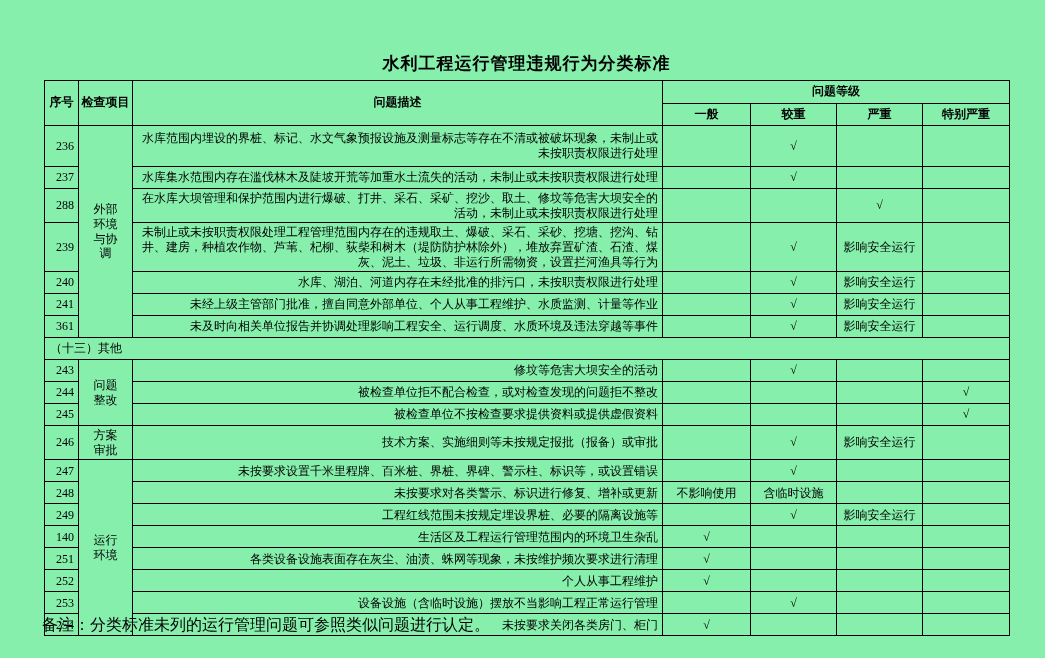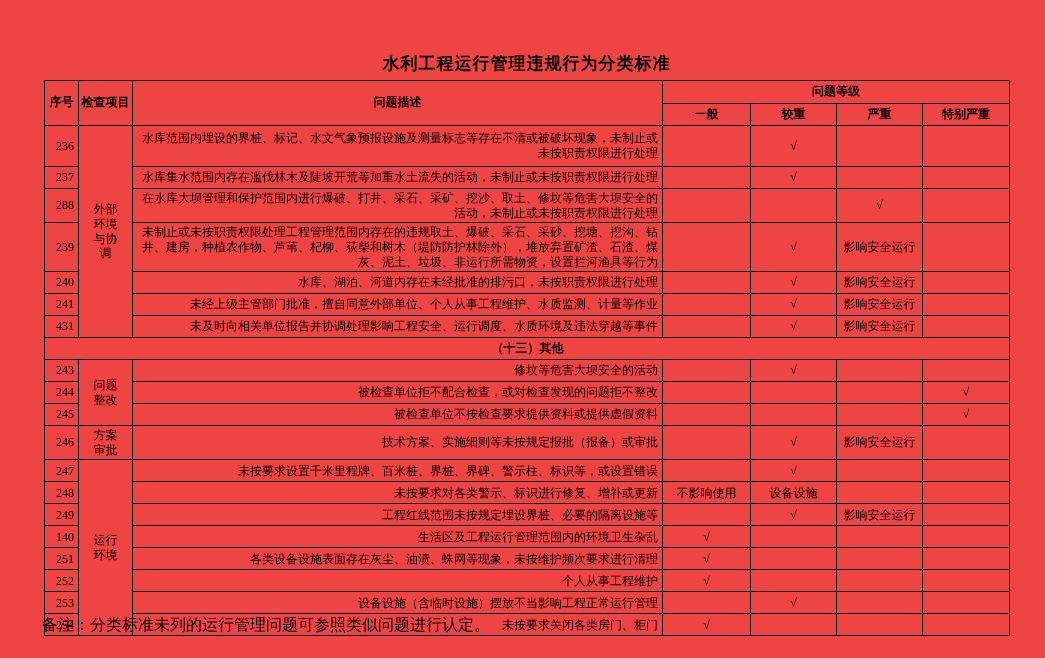--- a/index.html
+++ b/index.html
@@ -1,21 +1,21 @@
 <!DOCTYPE html>
 <html><head>
 <meta charset="utf-8">
 <style>
   html,body { margin:0; padding:0; background:#ffffff; }
   body {
     width:1045px; height:658px; overflow:hidden;
     font-family:"Liberation Serif","DejaVu Serif",serif;
     color:#000;
   }
-  .page { position:relative; width:1045px; height:658px; background:#ef4444; }
+  .page { position:relative; width:1045px; height:658px; background:#86efac; }
   .doc-title {
     position:absolute; top:52px; left:44px; width:965px;
     margin:0; text-align:center;
     font-size:17px; font-weight:bold; letter-spacing:1px;
   }
   table.main {
     position:absolute; top:80px; left:44px; width:965px;
     border-collapse:collapse; table-layout:fixed;
   }
   td, th {
@@ -26,21 +26,21 @@
     overflow:hidden;
   }
   th { font-weight:bold; text-align:center; padding:3px 2px; }
   tr { height:22px; }
   tr.hdr-top { height:23px;font-family:Liberation Mono, monospace; }
   td.c-no   { text-align:right; }
   td.c-item { text-align:center; padding:2px 14px; }
   td.c-desc { text-align:right; }
   td.c-grade{ text-align:center; }
   tr.section-row td {
-    font-weight:bold; text-align:center; padding-left:5px;
+    font-weight:normal; text-align:left; padding-left:5px;
   }
   .footnote {
     position:absolute; top:615px; left:42px;
     font-size:16px;
   }
 </style>
 </head>
 <body>
 
 <div class="page">
@@ -115,21 +115,21 @@
       </tr>
       <tr>
         <td class="c-no">241</td>
         <td class="c-desc">未经上级主管部门批准，擅自同意外部单位、个人从事工程维护、水质监测、计量等作业</td>
         <td class="c-grade"></td>
         <td class="c-grade">√</td>
         <td class="c-grade">影响安全运行</td>
         <td class="c-grade"></td>
       </tr>
       <tr>
-        <td class="c-no">431</td>
+        <td class="c-no">361</td>
         <td class="c-desc">未及时向相关单位报告并协调处理影响工程安全、运行调度、水质环境及违法穿越等事件</td>
         <td class="c-grade"></td>
         <td class="c-grade">√</td>
         <td class="c-grade">影响安全运行</td>
         <td class="c-grade"></td>
       </tr>
       <tr class="section-row">
         <td colspan="7">（十三）其他</td>
       </tr>
       <tr>
@@ -172,21 +172,21 @@
         <td class="c-desc">未按要求设置千米里程牌、百米桩、界桩、界碑、警示柱、标识等，或设置错误</td>
         <td class="c-grade"></td>
         <td class="c-grade">√</td>
         <td class="c-grade"></td>
         <td class="c-grade"></td>
       </tr>
       <tr>
         <td class="c-no">248</td>
         <td class="c-desc">未按要求对各类警示、标识进行修复、增补或更新</td>
         <td class="c-grade">不影响使用</td>
-        <td class="c-grade">设备设施</td>
+        <td class="c-grade">含临时设施</td>
         <td class="c-grade"></td>
         <td class="c-grade"></td>
       </tr>
       <tr>
         <td class="c-no">249</td>
         <td class="c-desc">工程红线范围未按规定埋设界桩、必要的隔离设施等</td>
         <td class="c-grade"></td>
         <td class="c-grade">√</td>
         <td class="c-grade">影响安全运行</td>
         <td class="c-grade"></td>

